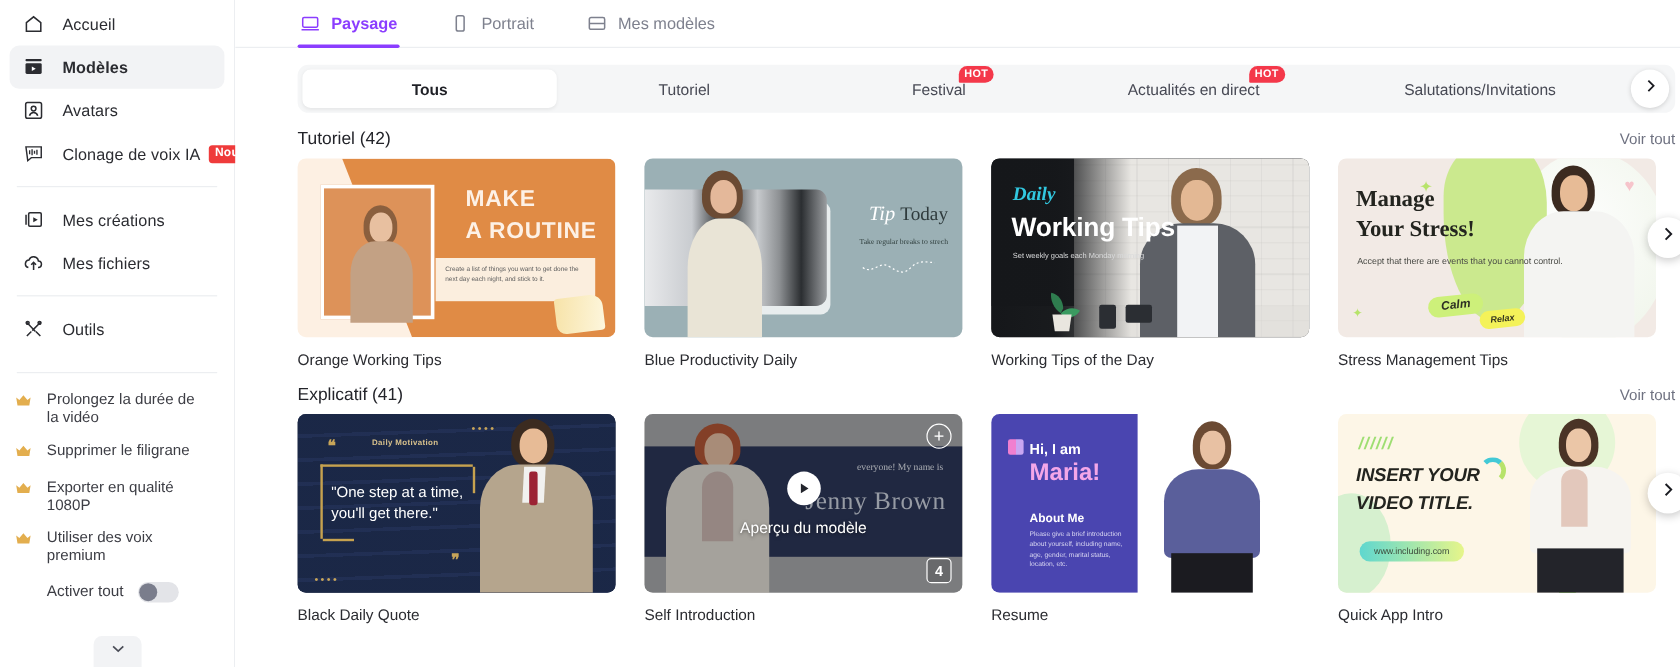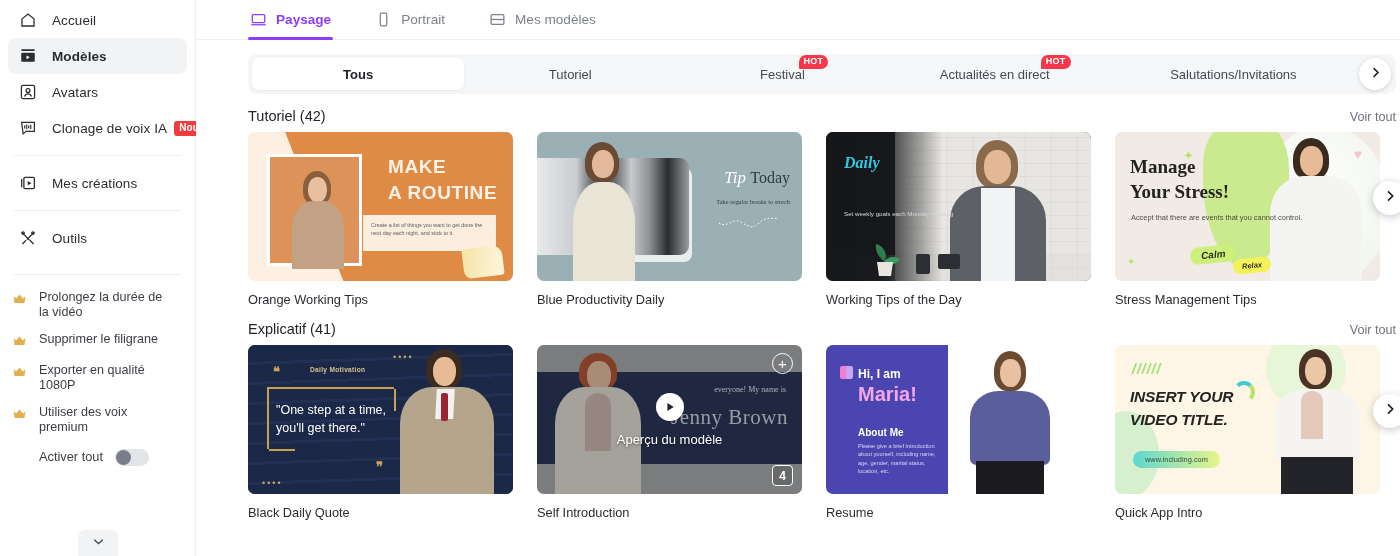--- a/index.html
+++ b/index.html
@@ -416,20 +416,29 @@
       <div class="nav-item">
         <span class="nav-ico">
           <svg width="18" height="18" viewBox="0 0 24 24" fill="none" stroke="#2b2c31" stroke-width="1.7">
               <rect x="6.5" y="4.5" width="14" height="15" rx="1.4"></rect>
               <path d="M3.6 6.6v11"></path>
               <path d="M11.6 9.4v5.6l5-2.8z" fill="#2b2c31" stroke="none"></path>
             </svg>
         </span>
         <span class="nav-label">Mes créations</span>
       </div>
+      <div class="nav-item">
+        <span class="nav-ico">
+          <svg width="18" height="18" viewBox="0 0 24 24" fill="none" stroke="#2b2c31" stroke-width="1.7">
+              <path d="M6.2 17.2a4.2 4.2 0 0 1 .7-8.3 5.4 5.4 0 0 1 10.4 1.1 3.6 3.6 0 0 1-.4 7.2"></path>
+              <path d="M12 20v-8M9.3 14.2 12 11.5l2.7 2.7"></path>
+            </svg>
+        </span>
+        <span class="nav-label">Mes fichiers</span>
+      </div>
     </div>
 
     <div class="divider"></div>
 
     <div class="nav-group">
       <div class="nav-item">
         <span class="nav-ico">
           <svg width="18" height="18" viewBox="0 0 24 24" fill="none" stroke="#2b2c31" stroke-width="1.7">
               <path d="M4 4.5 14 15M20 4.5 10.5 14M4.5 20l5-5M19.5 20l-5-5"></path>
               <circle cx="5.4" cy="5.4" r="1.6"></circle>
@@ -607,20 +616,21 @@
             <div style="position:absolute;left:155px;top:56px;width:34px;height:93px;background:#f2f3f5"></div>
             <div class="vig"></div>
             <svg class="plant" viewBox="0 0 44 44">
               <path d="M22 26c-6-4-9-11-8-17 6 1 10 7 10 13" fill="#2f7d4f"></path>
               <path d="M22 26c5-5 12-5 16-2-3 5-10 7-14 5" fill="#3a9a60"></path>
               <path d="M15 27h16l-2 14H17z" fill="#e9e6df"></path>
             </svg>
             <div style="position:absolute;left:90px;bottom:7px;width:14px;height:20px;background:#2b2e33;border-radius:2px"></div>
             <div style="position:absolute;left:112px;bottom:12px;width:22px;height:15px;background:#2b2e33;border-radius:2px"></div>
             <div class="daily">Daily</div>
+            <div class="wt">Working Tips</div>
             <div class="sm">Set weekly goals each Monday morning</div>
           </div>
           <div class="card-title">Working Tips of the Day</div>
         </div>
 
         <div class="card">
           <div class="thumb c4">
             <div class="whiteblob"></div>
             <div class="greenblob"></div>
             <div style="position:absolute;left:178px;top:6px;width:36px;height:42px;background:#3b2a20;border-radius:50% 50% 40% 40%"></div>

